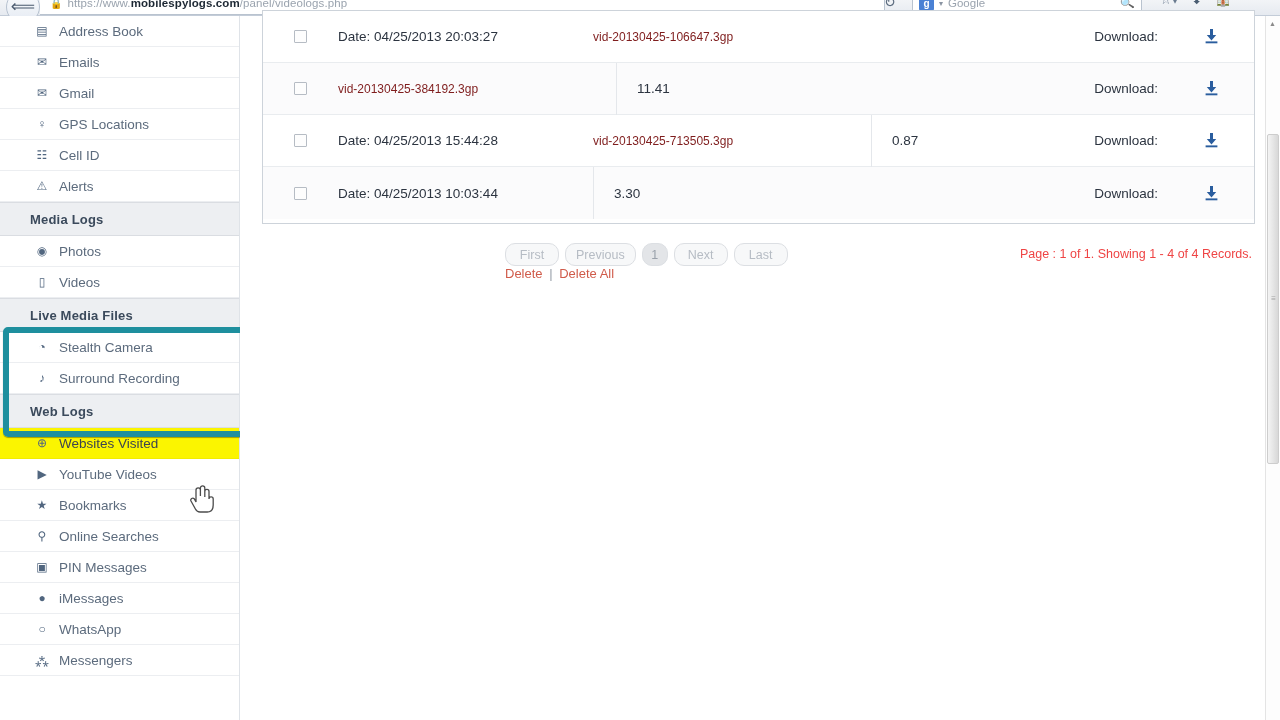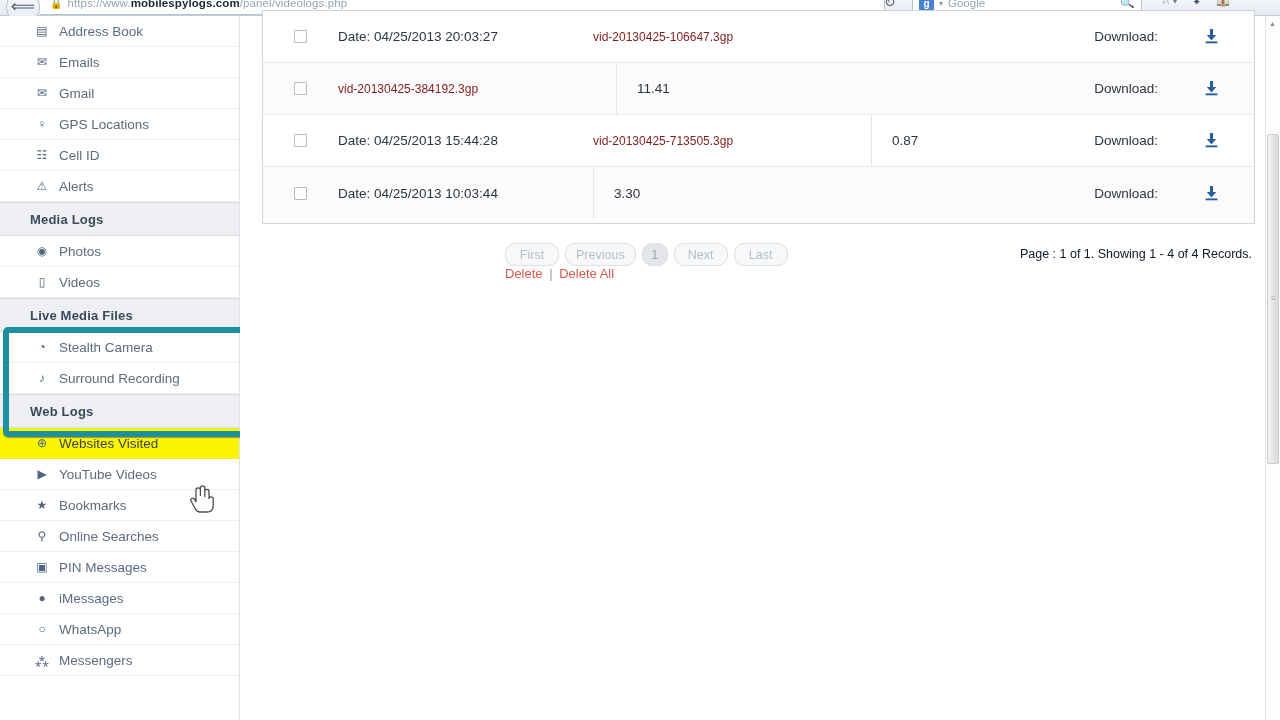--- a/index.html
+++ b/index.html
@@ -95,21 +95,21 @@
   .c-dl { flex:1; display:flex; align-items:center; justify-content:flex-end;
           padding-right:34px; gap:44px; font-size:13.5px; color:#2c3440; }
   .dl-ico { width:18px; height:18px; color:#2a5d9e; display:flex; align-items:center; justify-content:center;}
 
   .pager { position:absolute; left:265px; top:227px; display:flex; gap:6px; }
   .pg-btn {
     min-width:54px; height:23px; padding:0 10px; border:1px solid #dcdfe3; background:#f7f8f9;
     font-size:12.5px; color:#b6bcc4; display:flex; align-items:center; justify-content:center; border-radius:10px;
   }
   .pg-btn.cur { background:#e3e5e8; color:#9aa1ab; min-width:26px; padding:0; }
-  .pg-info { position:absolute; right:28px; top:231px; font-size:12.5px; color:#0f172a; }
+  .pg-info { position:absolute; right:28px; top:231px; font-size:12.5px; color:#ef4444; }
   .del-row { position:absolute; left:265px; top:250px; font-size:13px; color:#d05b4a; }
   .del-row .sep { color:#9aa1ab; margin:0 3px; }
   .del-row span.lnk { cursor:pointer; }
 
   
   .scroll-track { position:absolute; right:0; top:0; width:15px; height:704px; background:#fdfdfd;
                   border-left:1px solid #e4e4e4; }
   .scroll-up { position:absolute; right:0; top:0; width:15px; height:15px;
                display:flex; align-items:center; justify-content:center; font-size:7px; color:#8a8a8a; }
   .scroll-thumb { position:absolute; right:1px; top:118px; width:12px; height:330px;

